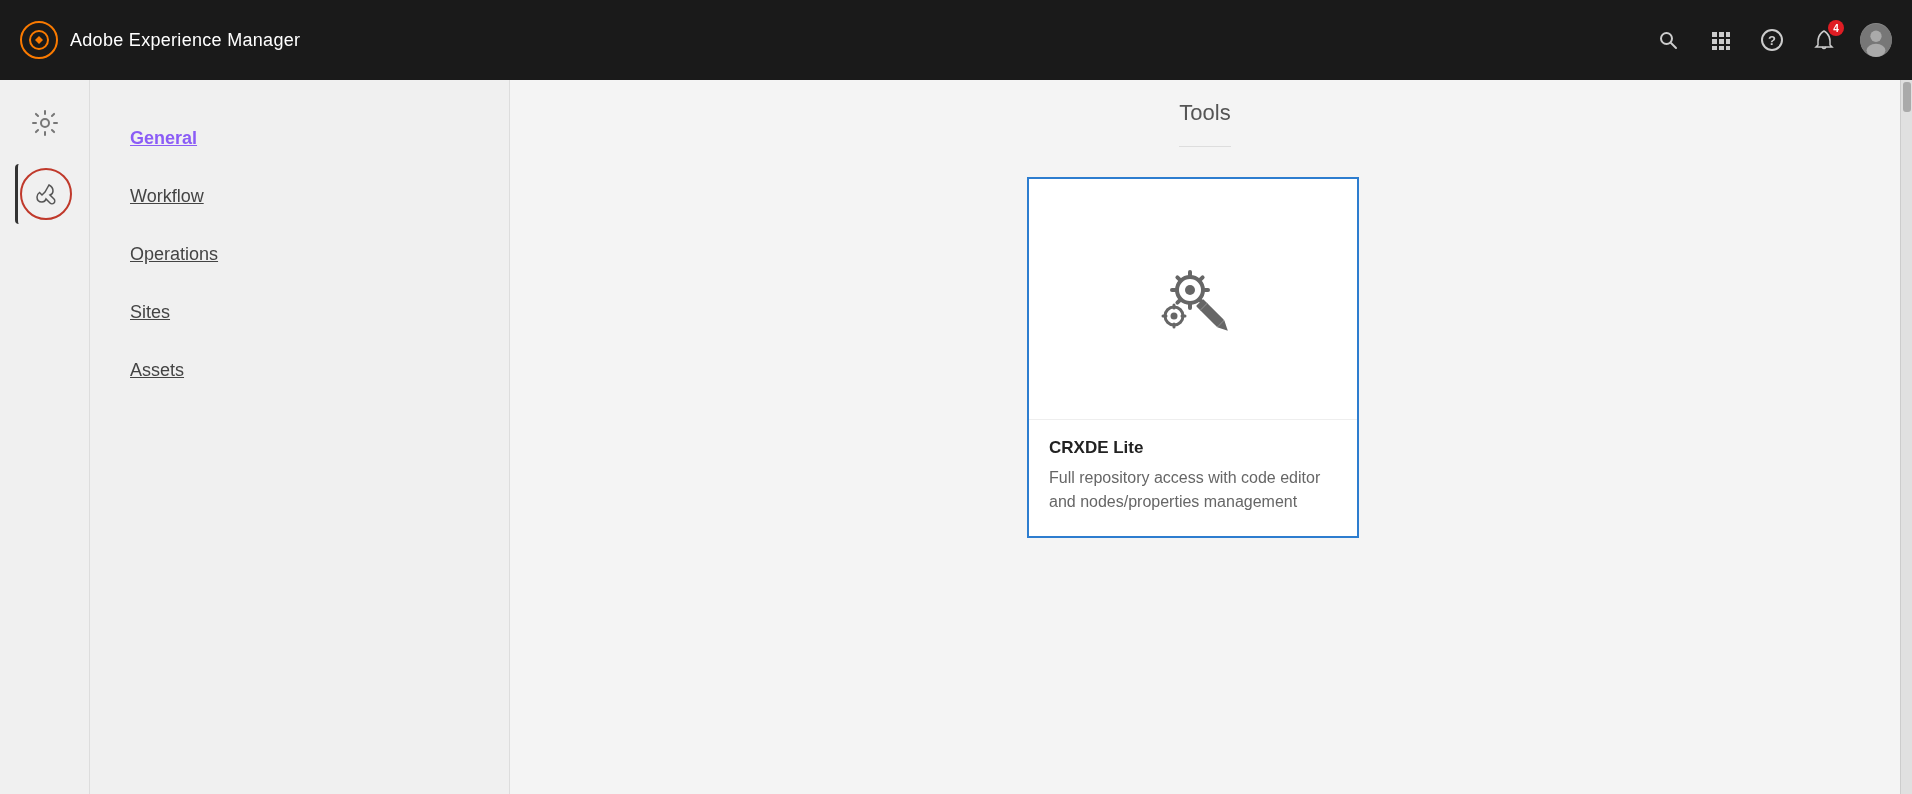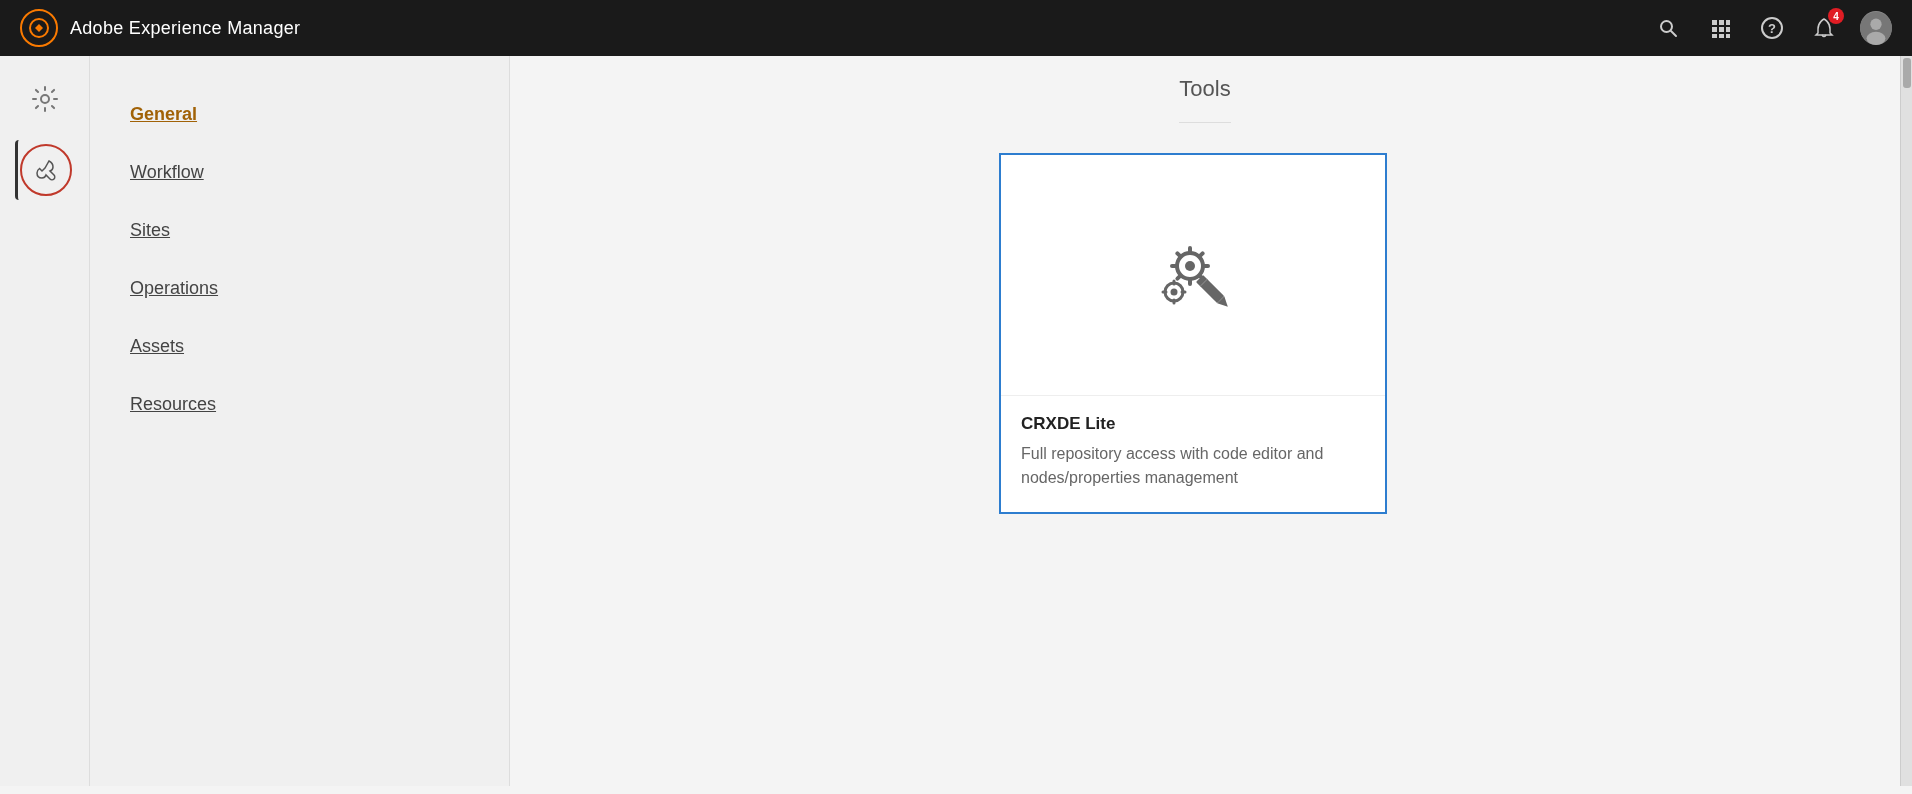--- a/index.html
+++ b/index.html
@@ -1,21 +1,21 @@
 <!DOCTYPE html>
 <html><head>
   <meta charset="utf-8">
   <style>
     * { margin: 0; padding: 0; box-sizing: border-box; }
     body { font-family: 'Adobe Clean', 'Helvetica Neue', Arial, sans-serif; background: #f4f4f4; height: 794px; overflow: hidden; }
 
     
     .top-nav {
       background: #1a1a1a;
-      height: 56px;
+      height: 80px;
       display: flex;
       align-items: center;
       padding: 0 20px;
       position: relative;
       z-index: 100;
     }
     .top-nav-logo {
       display: flex;
       align-items: center;
       gap: 12px;
@@ -137,21 +137,21 @@
       padding: 18px 0;
       font-size: 18px;
       color: #444;
       cursor: pointer;
       border-bottom: 1px solid transparent;
       text-decoration: underline;
     }
     .nav-panel-item.active {
       font-weight: 700;
       text-decoration: underline;
-      color: #a16207;
+      color: #8b5cf6;
     }
 
     
     .content-area {
       flex: 1;
       background: #f4f4f4;
       display: flex;
       flex-direction: column;
       overflow: hidden;
       align-items: center;
@@ -168,21 +168,21 @@
     .cards-grid {
       display: flex;
       gap: 0;
       padding: 30px 30px 0 30px;
       flex-wrap: wrap;
       overflow-y: auto;
     }
 
     
     .tool-card {
-      width: 388px;
+      width: 332px;
       background: #fff;
       border: 1px solid #ddd;
       margin-right: 24px;
       margin-bottom: 24px;
       cursor: pointer;
       display: flex;
       flex-direction: column;
     }
     .tool-card.selected {
       border: 2px solid #2d7dcf;
@@ -305,24 +305,23 @@
         <svg width="26" height="26" viewBox="0 0 26 26" fill="none">
           <path d="M16 4 C16 4 20 6 20 10 C20 12 18.5 13.5 17 14 L21 18 C22 19 22 21 21 22 C20 23 18 23 17 22 L13 18 C12.5 19.5 11 21 9 21 C6 21 4 19 4 16 C4 14 5 12.5 6.5 11.5 L9 14 L12 11 Z" stroke="#555" stroke-width="1.5" fill="none"></path>
         </svg>
       </div>
     </div>
   </div>
 
   <div class="nav-panel">
     <div class="nav-panel-item active">General</div>
     <div class="nav-panel-item">Workflow</div>
+    <div class="nav-panel-item">Operations</div>
     <div class="nav-panel-item">Sites</div>
-    <div class="nav-panel-item">Operations</div>
     <div class="nav-panel-item">Assets</div>
-    <div class="nav-panel-item">Resources</div>
   </div>
 
   <div class="content-area">
     <div class="content-header">Tools</div>
     <div class="cards-grid">
 
       <div class="tool-card selected">
         <div class="card-icon-area">
           <svg width="110" height="100" viewBox="0 0 110 100" fill="none">
 

